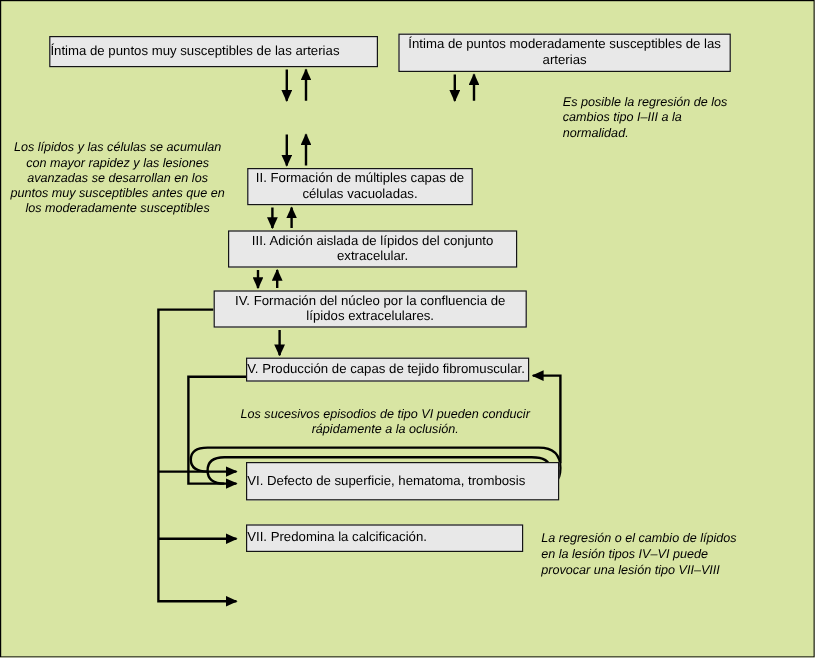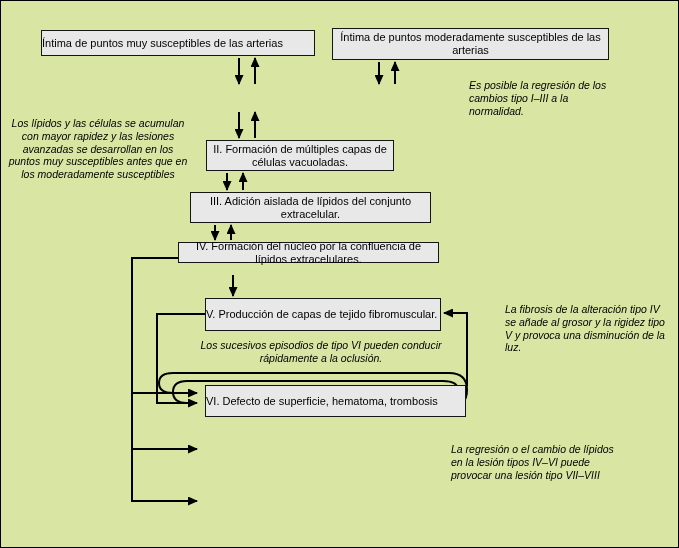--- a/index.html
+++ b/index.html
@@ -81,33 +81,35 @@
   <div class="box" style="left:331px; top:27px; width:277px; height:32px;">
     <span>Íntima de puntos moderadamente susceptibles de las arterias</span>
   </div>
 
   <div class="box" style="left:205px; top:139px; width:188px; height:31px;">
     <span>II. Formación de múltiples capas de células vacuoladas.</span>
   </div>
   <div class="box" style="left:189px; top:191px; width:241px; height:31px;">
     <span>III. Adición aislada de lípidos del conjunto extracelular.</span>
   </div>
-  <div class="box" style="left:177px; top:241px; width:261px; height:21px;">
+  <div class="box" style="left:177px; top:241px; width:261px; height:31px;">
     <span>IV. Formación del núcleo por la confluencia de lípidos extracelulares.</span>
   </div>
-  <div class="box" style="left:204px; top:297px; width:236px; height:33px;">
+  <div class="box" style="left:204px; top:297px; width:236px; height:20px;">
     <span>V. Producción de capas de tejido fibromuscular.</span>
   </div>
   <div class="box" style="left:204px; top:384px; width:261px; height:32px;">
     <span>VI. Defecto de superficie, hematoma, trombosis</span>
+  </div>
+  <div class="box" style="left:204px; top:436px; width:231px; height:23px;">
+    <span>VII. Predomina la calcificación.</span>
   </div>
 
   <div class="note center" style="left:6px; top:72px; width:182px;margin-top:44px;">Los lípidos y las células se acumulan con mayor rapidez y las lesiones avanzadas se desarrollan en los puntos muy susceptibles antes que en los moderadamente susceptibles</div>
 
   <div class="note" style="left:468px; top:78px; width:140px;">Es posible la regresión de los cambios tipo I–III a la normalidad.</div>
 
-  <div class="note" style="left:504px; top:302px; width:168px;">La fibrosis de la alteración tipo IV se añade al grosor y la rigidez tipo V y provoca una disminución de la luz.</div>
 
   <div class="note" style="left:450px; top:442px; width:168px;">La regresión o el cambio de lípidos en la lesión tipos IV–VI puede provocar una lesión tipo VII–VIII</div>
 
   <div class="note center" style="left:180px; top:338px; width:280px;">Los sucesivos episodios de tipo VI pueden conducir rápidamente a la oclusión.</div>
 
 </div>
 
 </body></html>

